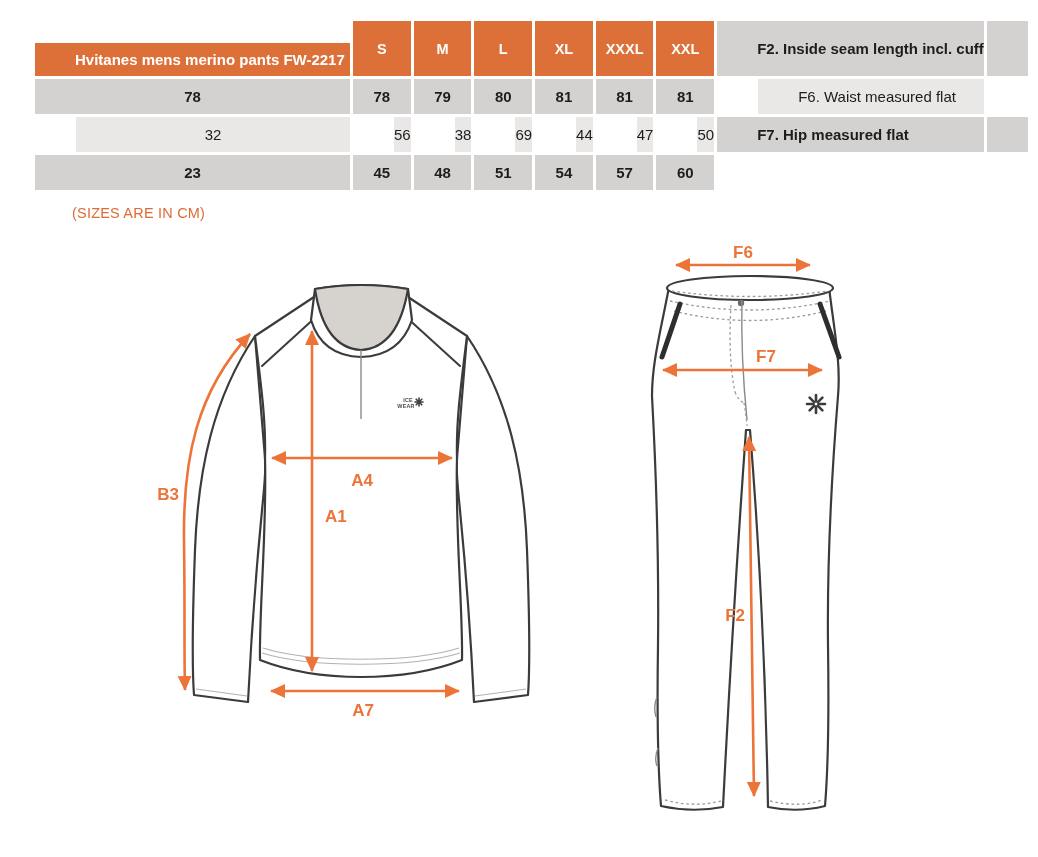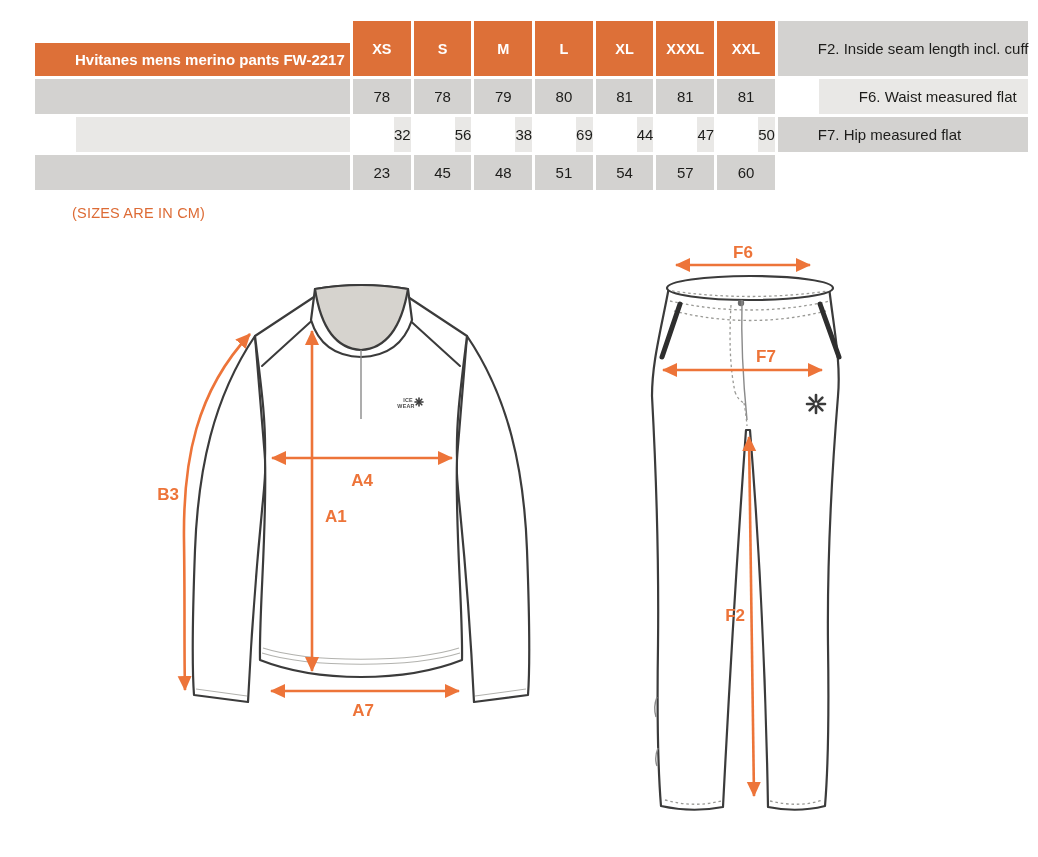--- a/index.html
+++ b/index.html
@@ -14,21 +14,21 @@
     gap:3px;
     background:#ffffff;
   }
   .cell{
     display:flex;align-items:center;justify-content:center;
     font-size:15px;color:#1d1d1b;white-space:nowrap;
   }
   .cell.header{background:#DD7038;color:#ffffff;font-weight:bold;font-size:14.5px;}
   .cell.title-cell{justify-content:flex-start;padding-left:40px;font-size:15px;margin-top:22px;}
   .cell.label-cell{justify-content:flex-start;padding-left:40px;}
-  .r-dark{background:#D3D2D0;}
+  .r-dark{background:#D3D2D0;font-weight:bold;}
   .r-light{background:#E9E8E6;margin-left:41px;}
 
   
   .note{
     position:absolute;left:72px;top:205px;
     color:#DD6B35;font-size:14.5px;letter-spacing:.2px;
   }
 
   
   svg.shirt{position:absolute;left:145px;top:272px;width:405px;height:450px;}
@@ -43,21 +43,20 @@
   svg text.logotext{fill:#4a4a4a;font-size:5.4px;font-weight:bold;font-family:"Liberation Sans",sans-serif;letter-spacing:.2px;}
   svg .spoke{stroke:#3b3b3b;stroke-linecap:round;fill:none;}
 </style>
 </head>
 <body>
 
 <div class="page">
 
   <div class="size-table">
     <div class="cell header title-cell">Hvitanes mens merino pants FW-2217</div>
-    <div class="cell header">XS</div>
     <div class="cell header">S</div>
     <div class="cell header">M</div>
     <div class="cell header">L</div>
     <div class="cell header">XL</div>
     <div class="cell header">XXXL</div>
     <div class="cell header">XXL</div>
 
     <div class="cell label-cell r-dark">F2. Inside seam length incl. cuff</div>
     <div class="cell r-dark"></div>
     <div class="cell r-dark">78</div>

